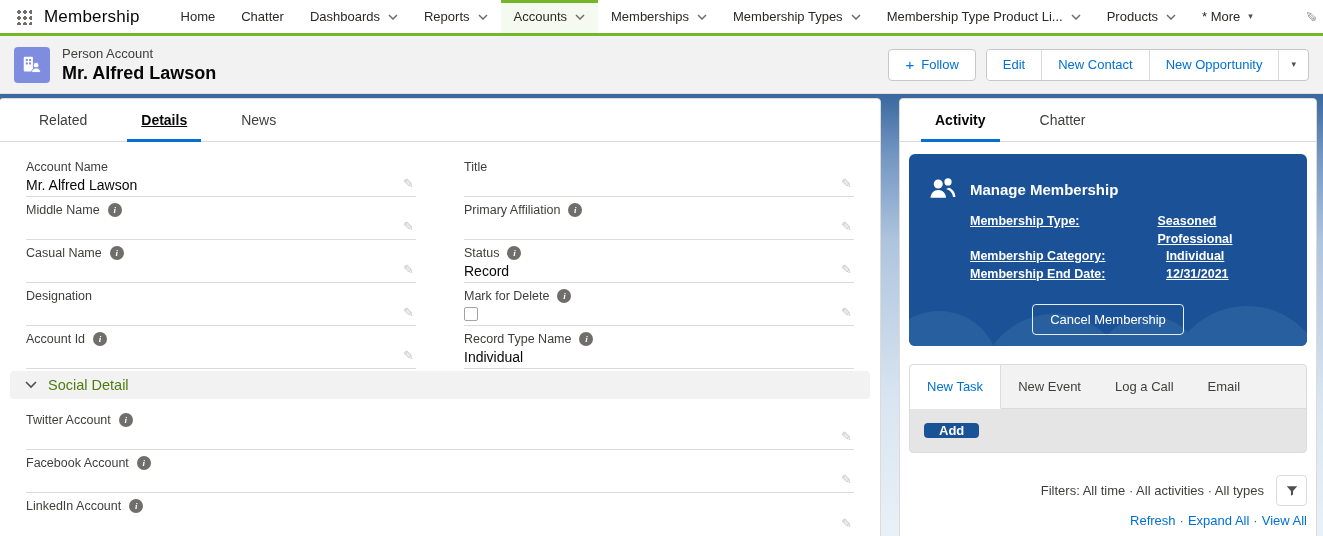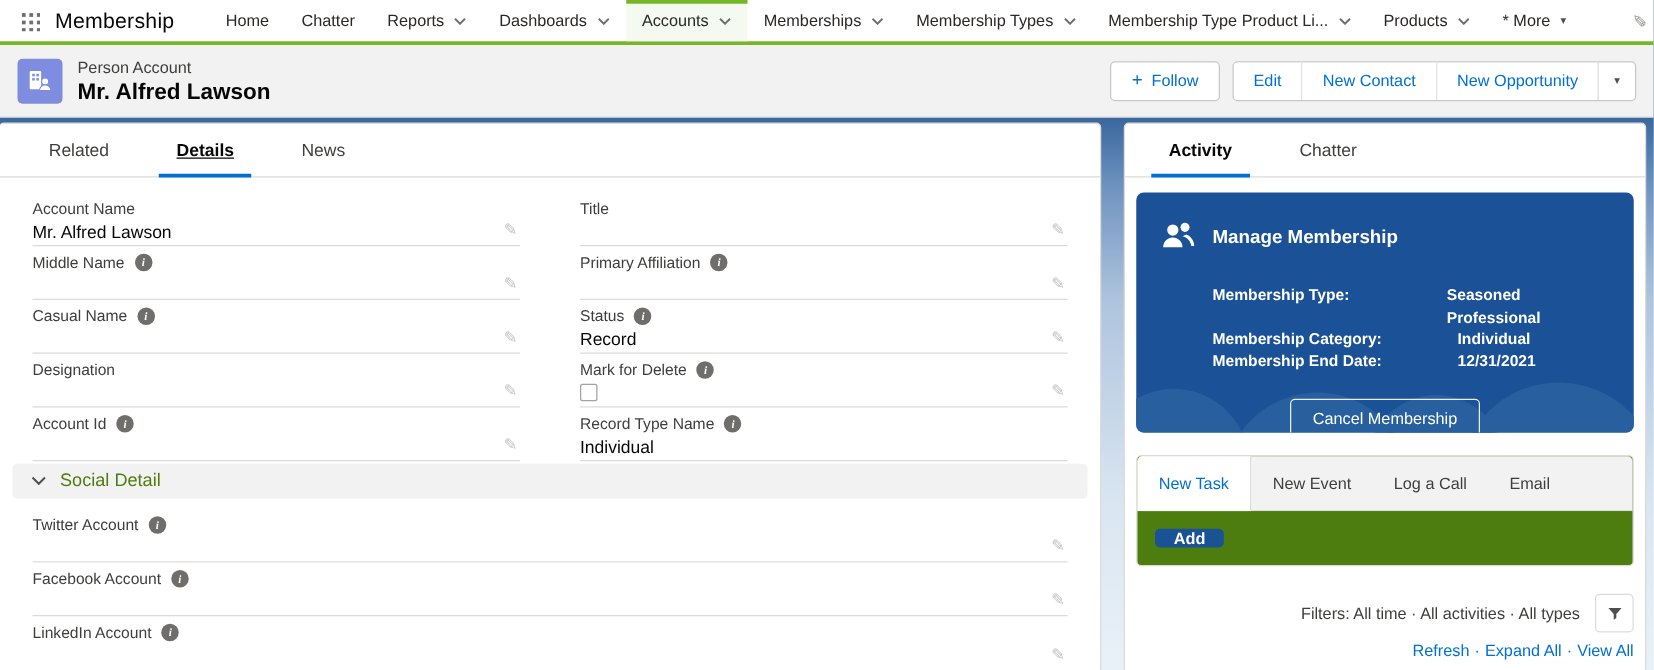--- a/index.html
+++ b/index.html
@@ -56,32 +56,32 @@
   .pencil{position:absolute;right:2px;bottom:5px;font-size:13px;color:#c6c4c2;cursor:pointer;}
   .checkbox{width:14px;height:14px;border:1px solid #a5a3a1;border-radius:2px;background:#fff;margin-top:3px;cursor:pointer;}
   .section-bar{margin:2px 10px 0 10px;height:28px;background:#f3f2f2;border-radius:4px;display:flex;align-items:center;gap:11px;
     padding-left:15px;font-size:14.5px;color:#4d7c0f;cursor:pointer;}
   .sec-chev{width:12px;height:8px;}
   
   .mm-card{margin:12px 9px 0 9px;height:192px;background:#1b5297;border-radius:6px;position:relative;overflow:hidden;
     color:#fff;padding:20px 18px 0 18px;}
   .mm-head{display:flex;align-items:center;gap:13px;}
   .mm-title{font-size:15px;font-weight:bold;}
-  .mm-rows{margin:24px 0 0 43px;position:relative;z-index:2;}
+  .mm-rows{margin:9px 0 0 43px;position:relative;z-index:2;text-decoration:underline;}
   .mm-row{display:flex;font-size:12.5px;font-weight:bold;line-height:17.5px;}
   .mm-label{width:196px;}
   .mm-btn{display:block;margin:21px auto 0 auto;background:transparent;border:1px solid #e8eef5;border-radius:4px;
     color:#fff;font-size:13px;font-family:inherit;padding:7px 17px;cursor:pointer;position:relative;z-index:2;}
   .cloud{position:absolute;background:#275f9f;border-radius:50%;z-index:1;}
   .c1{width:120px;height:120px;left:-30px;bottom:-85px;}
   .c2{width:150px;height:150px;left:70px;bottom:-118px;}
   .c3{width:110px;height:110px;left:185px;bottom:-80px;}
   .c4{width:160px;height:160px;right:-20px;bottom:-120px;}
   .c5{width:90px;height:90px;right:110px;bottom:-62px;}
-  .composer{margin:18px 9px 0 9px;border:1px solid #dddbda;border-radius:4px;background:#4d7c0f;}
+  .composer{margin:18px 9px 0 9px;border:1px solid #dddbda;border-radius:4px;background:#e5e5e5;}
   .ctabs{background:#f3f2f2;display:flex;height:44px;border-radius:4px 4px 0 0;border-bottom:1px solid #dddbda;}
   .ctab{display:flex;align-items:center;padding:0 17px;font-size:13px;color:#3e3e3c;cursor:pointer;}
   .ctab.active{background:#fff;color:#0070d2;border-right:1px solid #dddbda;border-top-left-radius:4px;margin-bottom:-1px;border-bottom:1px solid #fff;}
   .cbody{display:flex;gap:12px;padding:14px;}
   .task-input{flex:1;height:33px;border:1px solid #dddbda;border-radius:4px;font-size:13px;font-family:inherit;
     text-align:center;color:#080707;outline:none;}
   .task-input::placeholder{color:#706e6b;}
   .add-btn{background:#1a5296;color:#fff;border:none;border-radius:4px;font-size:13px;font-weight:bold;
     font-family:inherit;padding:0 15px;cursor:pointer;}
   .filtersrow{margin:22px 9px 0 9px;display:flex;justify-content:flex-end;align-items:center;gap:12px;font-size:13px;color:#3e3e3c;}
@@ -98,27 +98,27 @@
   <div class="waffle"></div>
   <div class="appname">Membership</div>
   <div class="navtabs">
     <div class="navtab">
         <span>Home</span>
       </div>
     <div class="navtab">
         <span>Chatter</span>
       </div>
     <div class="navtab">
+        <span>Dashboards</span>
+      <svg class="chev" viewBox="0 0 10 6">
+          <path d="M1 1l4 4 4-4" stroke="#706e6b" stroke-width="1.5" fill="none"></path>
+        </svg>
+      </div>
+    <div class="navtab">
         <span>Reports</span>
-      <svg class="chev" viewBox="0 0 10 6">
-          <path d="M1 1l4 4 4-4" stroke="#706e6b" stroke-width="1.5" fill="none"></path>
-        </svg>
-      </div>
-    <div class="navtab">
-        <span>Dashboards</span>
       <svg class="chev" viewBox="0 0 10 6">
           <path d="M1 1l4 4 4-4" stroke="#706e6b" stroke-width="1.5" fill="none"></path>
         </svg>
       </div>
     <div class="navtab active">
         <span>Accounts</span>
       <svg class="chev" viewBox="0 0 10 6">
           <path d="M1 1l4 4 4-4" stroke="#706e6b" stroke-width="1.5" fill="none"></path>
         </svg>
       </div>

